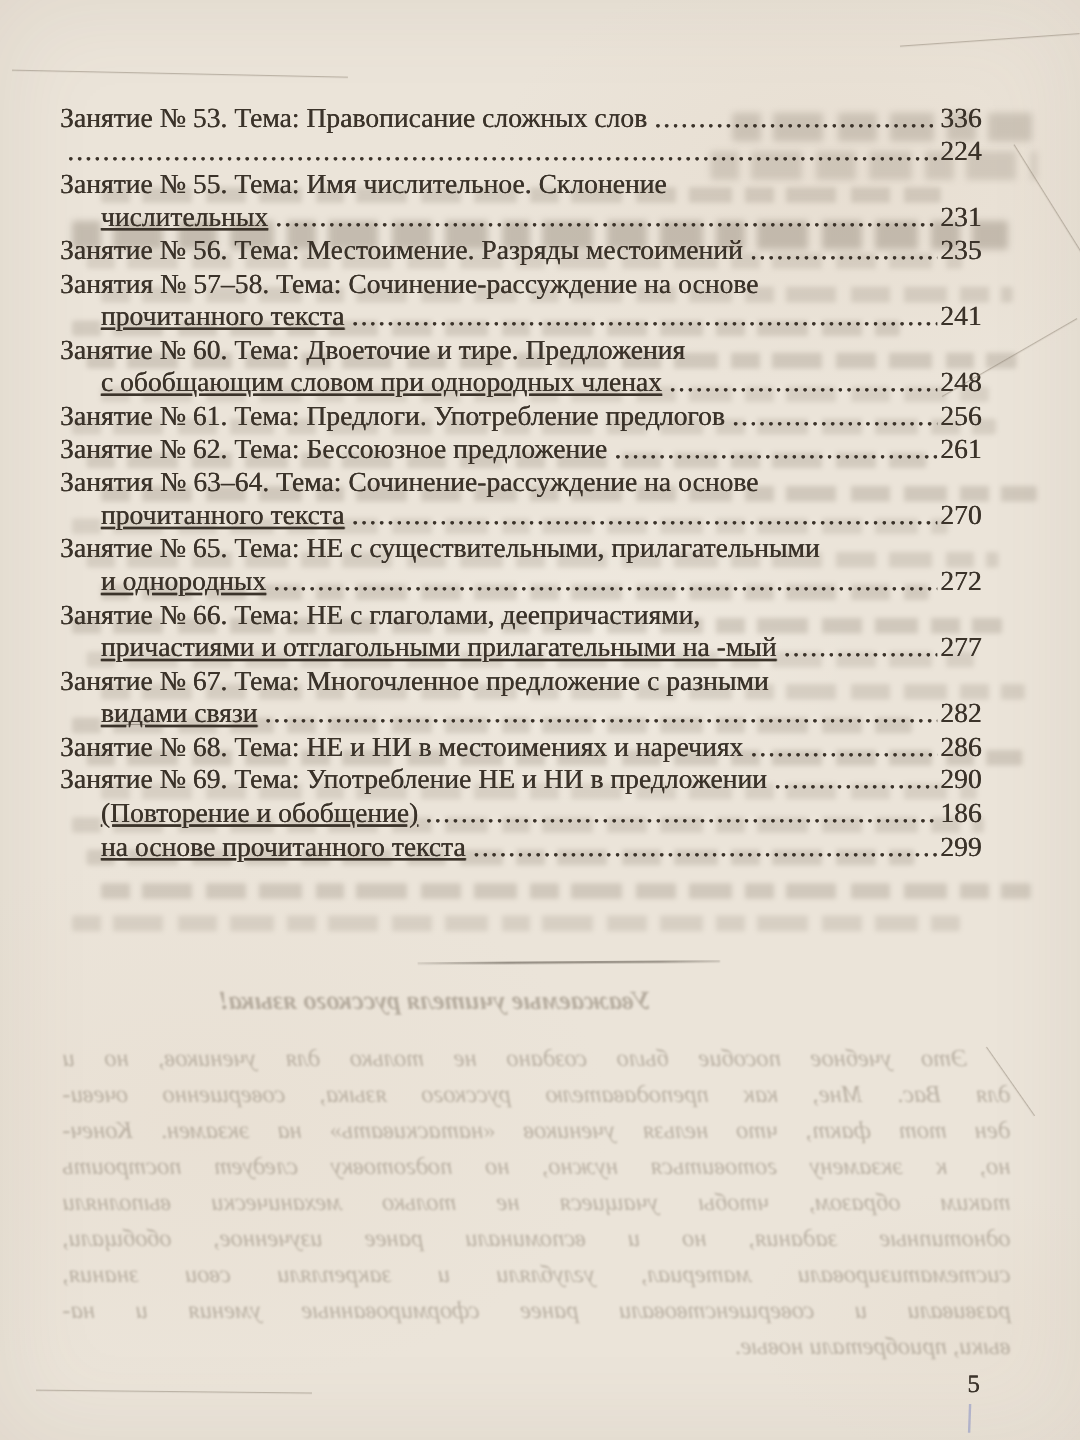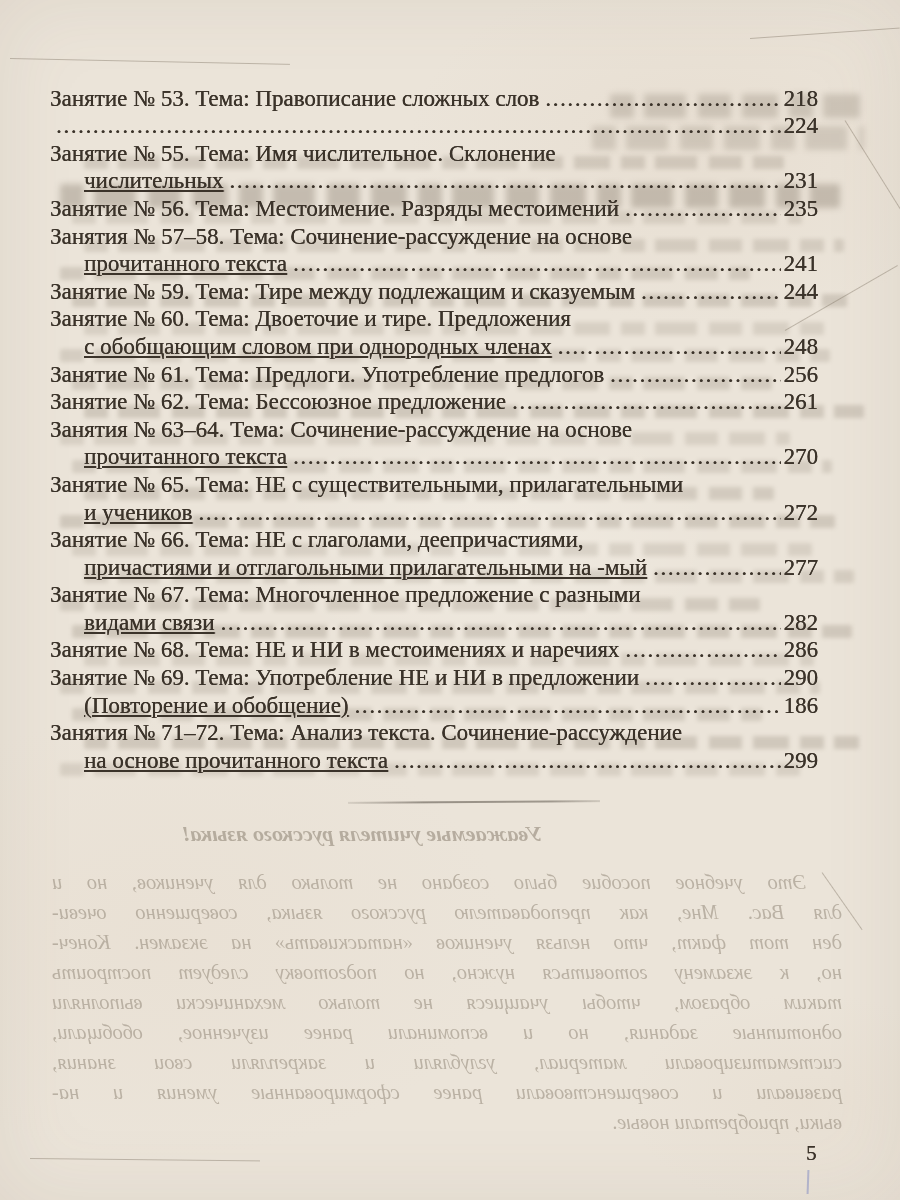--- a/index.html
+++ b/index.html
@@ -99,21 +99,21 @@
       <div class="ghost" style="left: 60px; top: 680.6px; width: 760px; opacity: 0.225;"></div>
       <div class="ghost" style="left: 72px; top: 708.2px; width: 690px; opacity: 0.25;"></div>
       <div class="ghost" style="left: 84px; top: 735.8px; width: 775px; opacity: 0.275;"></div>
       <div class="ghost" style="left: 60px; top: 763.4px; width: 740px; opacity: 0.2;"></div>
     </div>
 
   <div class="toc" id="toc">
       <div class="toc-row">
         <span class="t">Занятие № 53. Тема: Правописание сложных слов</span>
         <span class="dots"></span>
-        <span class="pg">218</span>
+        <span class="pg">336</span>
       </div>
       <div class="toc-row">
         <span class="dots"></span>
         <span class="pg">224</span>
       </div>
       <div class="toc-row">
         <span class="t">Занятие № 55. Тема: Имя числительное. Склонение</span>
       </div>
       <div class="toc-row cont">
         <span class="t">числительных</span>
@@ -127,25 +127,20 @@
       </div>
       <div class="toc-row">
         <span class="t">Занятия № 57–58. Тема: Сочинение-рассуждение на основе</span>
       </div>
       <div class="toc-row cont">
         <span class="t">прочитанного текста</span>
         <span class="dots"></span>
         <span class="pg">241</span>
       </div>
       <div class="toc-row">
-        <span class="t">Занятие № 59. Тема: Тире между подлежащим и сказуемым</span>
-        <span class="dots"></span>
-        <span class="pg">244</span>
-      </div>
-      <div class="toc-row">
         <span class="t">Занятие № 60. Тема: Двоеточие и тире. Предложения</span>
       </div>
       <div class="toc-row cont">
         <span class="t">с обобщающим словом при однородных членах</span>
         <span class="dots"></span>
         <span class="pg">248</span>
       </div>
       <div class="toc-row">
         <span class="t">Занятие № 61. Тема: Предлоги. Употребление предлогов</span>
         <span class="dots"></span>
@@ -161,21 +156,21 @@
       </div>
       <div class="toc-row cont">
         <span class="t">прочитанного текста</span>
         <span class="dots"></span>
         <span class="pg">270</span>
       </div>
       <div class="toc-row">
         <span class="t">Занятие № 65. Тема: НЕ с существительными, прилагательными</span>
       </div>
       <div class="toc-row cont">
-        <span class="t">и учеников</span>
+        <span class="t">и однородных</span>
         <span class="dots"></span>
         <span class="pg">272</span>
       </div>
       <div class="toc-row">
         <span class="t">Занятие № 66. Тема: НЕ с глаголами, деепричастиями,</span>
       </div>
       <div class="toc-row cont">
         <span class="t">причастиями и отглагольными прилагательными на -мый</span>
         <span class="dots"></span>
         <span class="pg">277</span>
@@ -195,23 +190,20 @@
       </div>
       <div class="toc-row">
         <span class="t">Занятие № 69. Тема: Употребление НЕ и НИ в предложении</span>
         <span class="dots"></span>
         <span class="pg">290</span>
       </div>
       <div class="toc-row cont">
         <span class="t">(Повторение и обобщение)</span>
         <span class="dots"></span>
         <span class="pg">186</span>
-      </div>
-      <div class="toc-row">
-        <span class="t">Занятия № 71–72. Тема: Анализ текста. Сочинение-рассуждение</span>
       </div>
       <div class="toc-row cont">
         <span class="t">на основе прочитанного текста</span>
         <span class="dots"></span>
         <span class="pg">299</span>
       </div>
     </div>
 
   <div class="pencil-line"></div>
 

